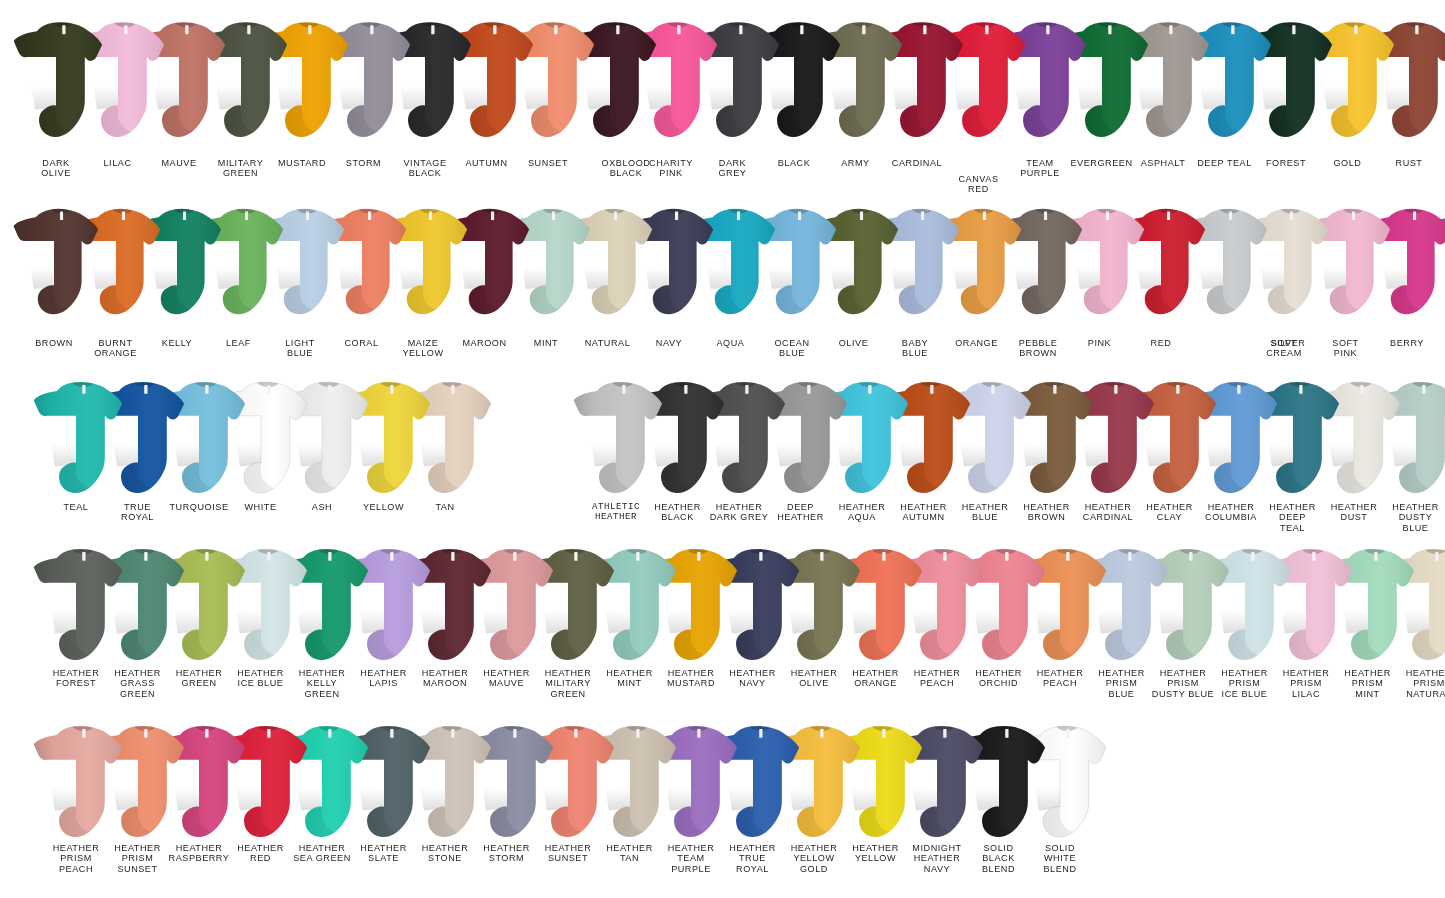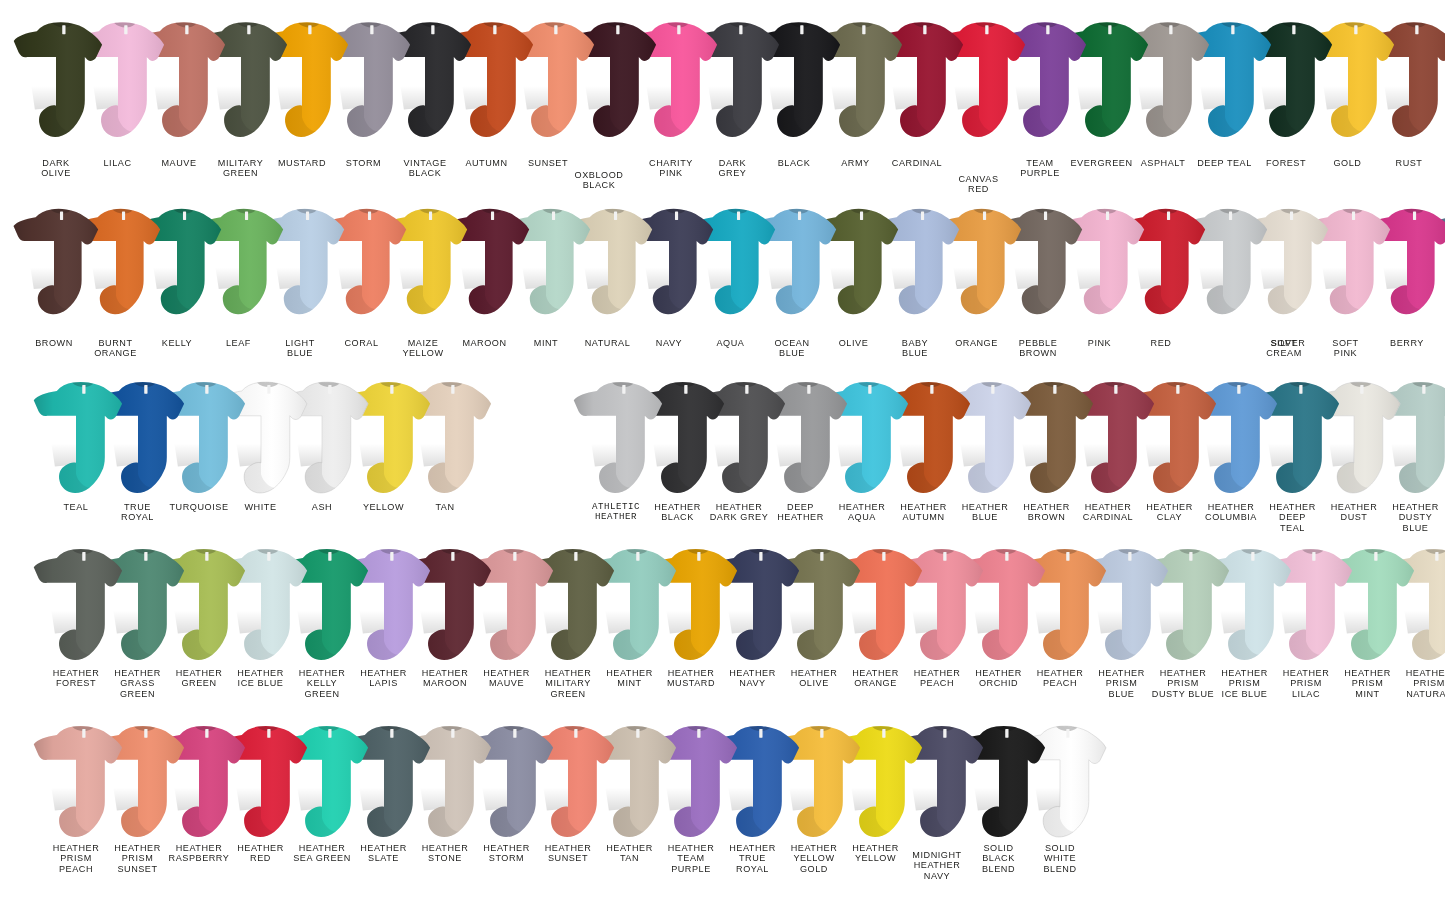--- a/index.html
+++ b/index.html
@@ -54,21 +54,21 @@
       <div class="caption" style="left: 72.5px; top: 140px; width: 90px;">LILAC</div>
       <div class="caption" style="left: 134px; top: 140px; width: 90px;">MAUVE</div>
       <div class="caption" style="left: 195.5px; top: 140px; width: 90px;">MILITARY
 GREEN</div>
       <div class="caption" style="left: 257px; top: 140px; width: 90px;">MUSTARD</div>
       <div class="caption" style="left: 318.5px; top: 140px; width: 90px;">STORM</div>
       <div class="caption" style="left: 380px; top: 140px; width: 90px;">VINTAGE
 BLACK</div>
       <div class="caption" style="left: 441.5px; top: 140px; width: 90px;">AUTUMN</div>
       <div class="caption" style="left: 503px; top: 140px; width: 90px;">SUNSET</div>
-      <div class="caption" style="left: 554px; top: 140px; width: 90px; margin-top: 12px;">OXBLOOD
+      <div class="caption" style="left: 581px; top: 140px; width: 90px;">OXBLOOD
 BLACK</div>
       <div class="caption" style="left: 626px; top: 140px; width: 90px;">CHARITY
 PINK</div>
       <div class="caption" style="left: 687.5px; top: 140px; width: 90px;">DARK
 GREY</div>
       <div class="caption" style="left: 749px; top: 140px; width: 90px;">BLACK</div>
       <div class="caption" style="left: 810.5px; top: 140px; width: 90px;">ARMY</div>
       <div class="caption" style="left: 872px; top: 140px; width: 90px;">CARDINAL</div>
       <div class="caption" style="left: 933.5px; top: 156px; width: 90px;">CANVAS
 RED</div>
@@ -3981,21 +3981,21 @@
 TEAM
 PURPLE</div>
       <div class="caption" style="left: 707.5px; top: 121px; width: 90px;">HEATHER
 TRUE
 ROYAL</div>
       <div class="caption" style="left: 769px; top: 121px; width: 90px;">HEATHER
 YELLOW
 GOLD</div>
       <div class="caption" style="left: 830.5px; top: 121px; width: 90px;">HEATHER
 YELLOW</div>
-      <div class="caption" style="left: 892px; top: 128px; width: 90px;">MIDNIGHT
+      <div class="caption" style="left: 892px; top: 121px; width: 90px;">MIDNIGHT
 HEATHER
 NAVY</div>
       <div class="caption" style="left: 953.5px; top: 121px; width: 90px;">SOLID
 BLACK
 BLEND</div>
       <div class="caption" style="left: 1015px; top: 121px; width: 90px;">SOLID
 WHITE
 BLEND</div>
       <div class="group" style="left: 28px;">
         <div class="swatch" title="HEATHER PRISM PEACH" style="left: 0px; width: 96px; height: 118px; z-index: 200;">

